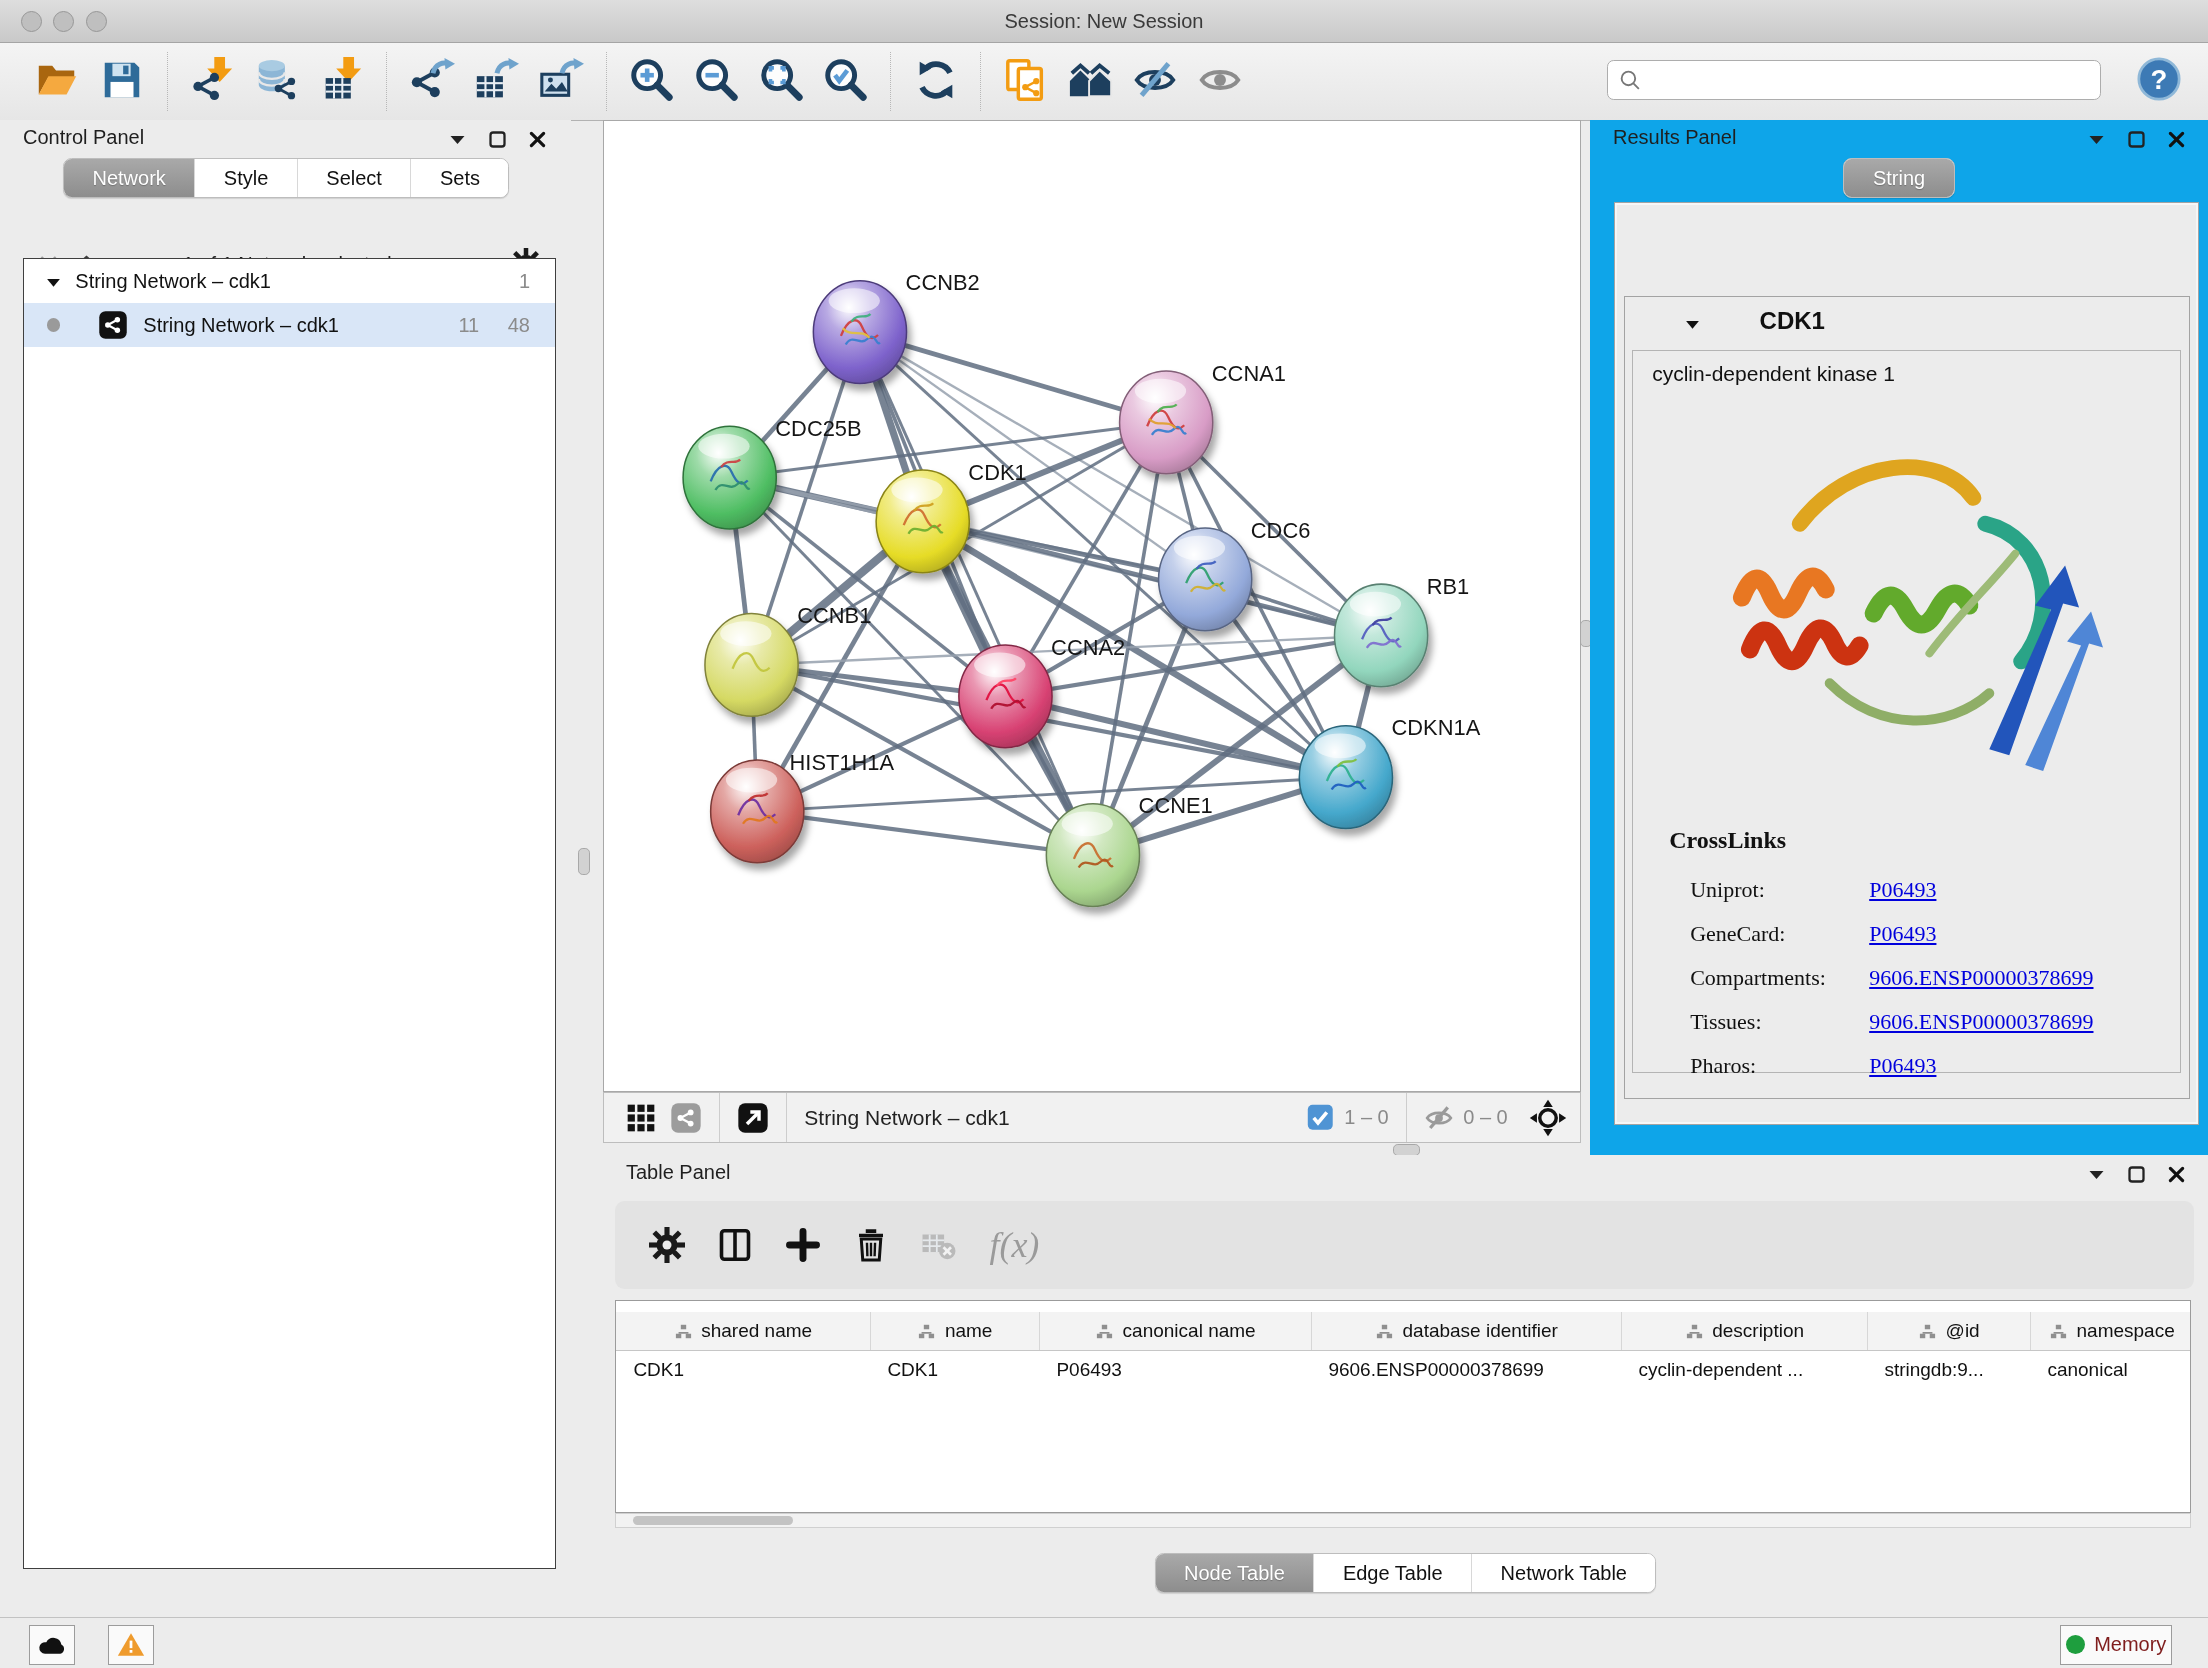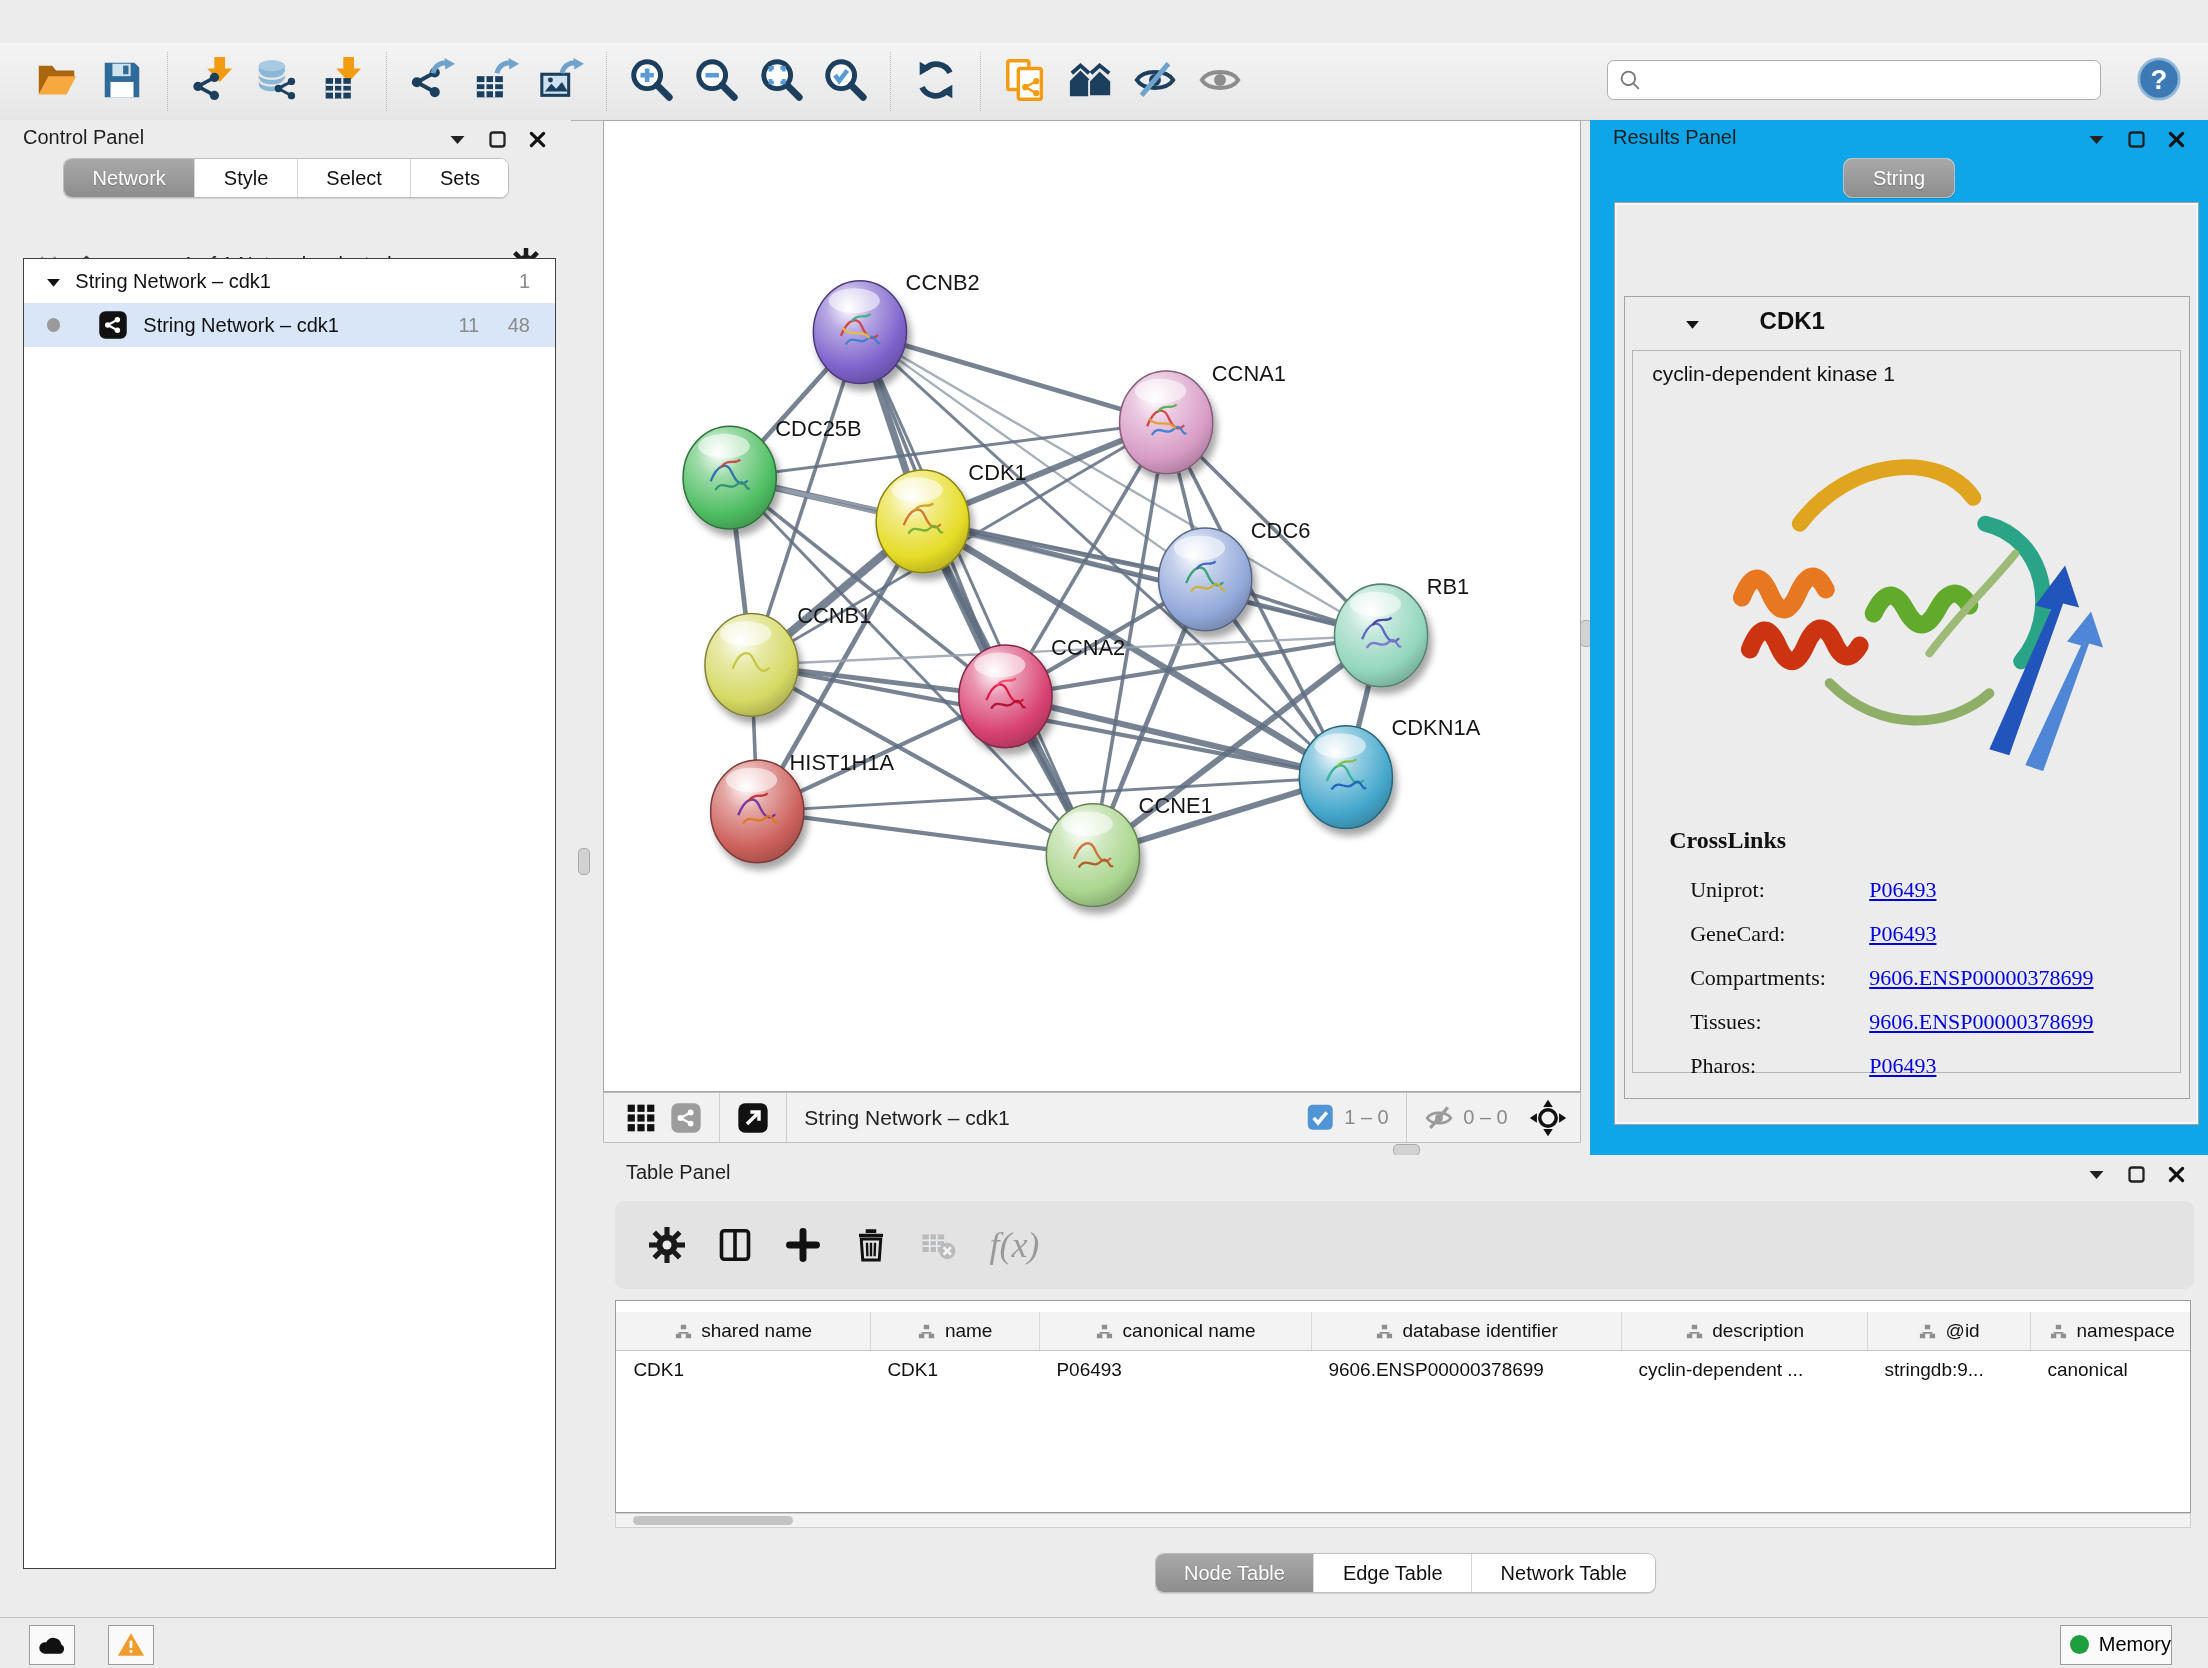--- a/index.html
+++ b/index.html
@@ -118,30 +118,36 @@
   #tp-hscroll{position:absolute;left:12.4px;top:358px;width:1576px;height:15px;background:#f2f2f2;border:1px solid #d0d0d0;box-sizing:border-box;}
   #tp-hthumb{position:absolute;left:17px;top:1.9px;width:160px;height:9.5px;background:#c3c3c3;border-radius:4.8px;}
   #tp-tabs{position:absolute;left:0;right:0;top:398px;text-align:center;}
 
   
   #status-bar{position:absolute;left:0;top:1617px;width:2208px;height:51px;background:#ececec;border-top:1px solid #c2c2c2;}
   .sbtn{position:absolute;top:6.7px;height:40px;background:#fafafa;border:1.9px solid #9c9c9c;display:flex;
      align-items:center;justify-content:center;box-sizing:border-box;}
   #cloud-btn{left:28.5px;width:46px;}
   #warn-btn{left:108px;width:46px;}
-  #memory-btn{right:36px;width:112px;gap:9.5px;font-size:20px;color:#000000;justify-content:flex-end;}
+  #memory-btn{right:36px;width:112px;gap:9.5px;font-size:20px;color:#7f1d1d;}
   #memory-dot{width:19px;height:19px;border-radius:50%;background:#1e9e3e;}
 
   .netlabel{font-size:23px;fill:#151515;}
 </style>
 </head>
 <body>
 
 <div id="app">
 
+  <div id="titlebar">
+    <div class="tl" style="left:21px"></div>
+    <div class="tl" style="left:53px"></div>
+    <div class="tl" style="left:86px"></div>
+    <div id="win-title">Session: New Session</div>
+  </div>
 
   <div id="toolbar">
     <div id="toolbar-left">
         <button class="tbtn">
           <span><svg viewBox="0 0 24 24" width="46" height="46">
               <path d="M2.5 4.5h7l2 2.5h9.5v3.5H7.5l-5 9z" fill="#a9660f"></path>
               <path d="M2.5 19.5l5-9.5h14.5l-5 9.5z" fill="#f5a93f"></path>
             </svg></span>
         </button>
         <button class="tbtn">

